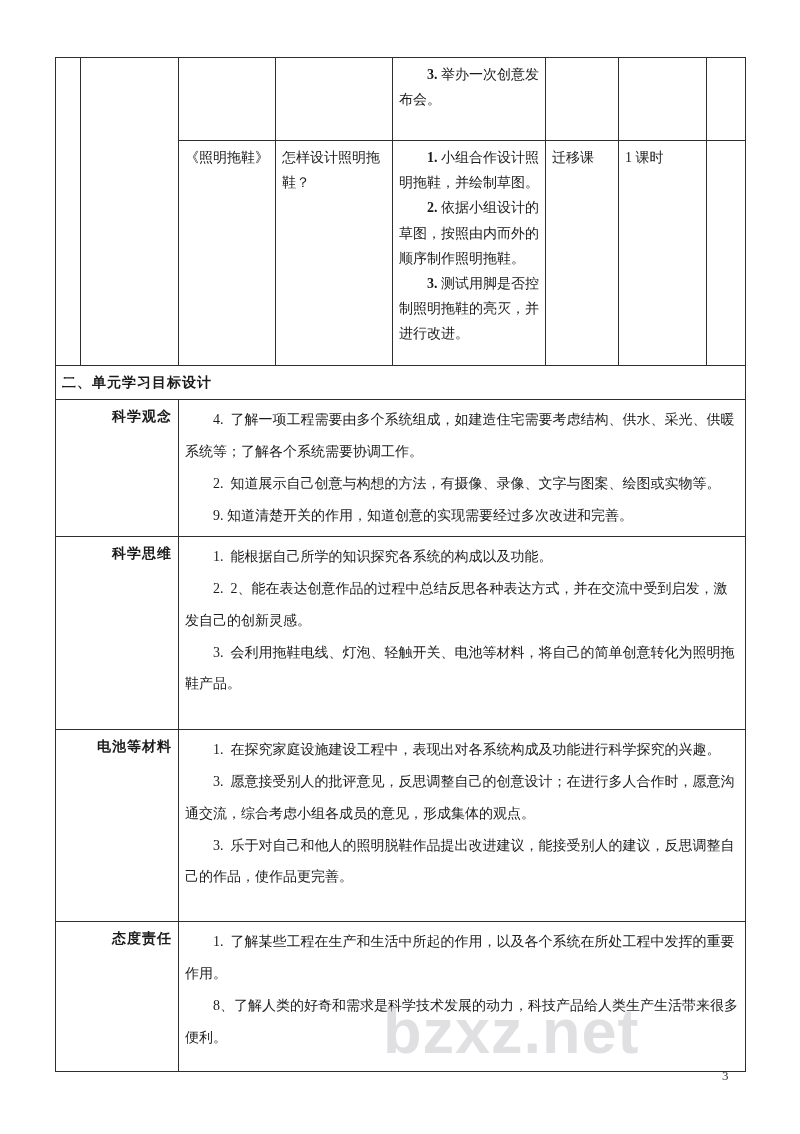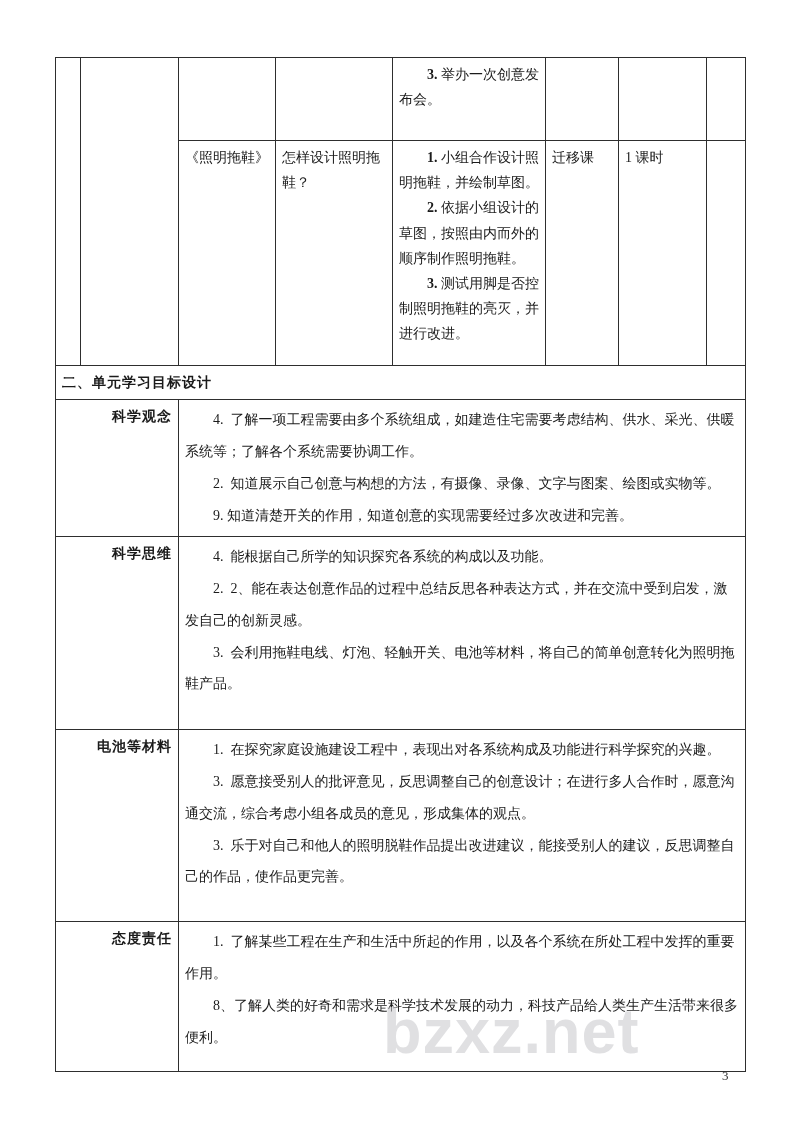--- a/index.html
+++ b/index.html
@@ -145,21 +145,21 @@
       <td colspan="6" class="cell-goal-content">
         <p class="goal-p">4.  了解一项工程需要由多个系统组成，如建造住宅需要考虑结构、供水、采光、供暖系统等；了解各个系统需要协调工作。</p>
         <p class="goal-p">2.  知道展示自己创意与构想的方法，有摄像、录像、文字与图案、绘图或实物等。</p>
         <p class="goal-p">9. 知道清楚开关的作用，知道创意的实现需要经过多次改进和完善。</p>
       </td>
     </tr>
 
     <tr class="h-g2">
       <td colspan="2" class="cell-goal-label">科学思维</td>
       <td colspan="6" class="cell-goal-content">
-        <p class="goal-p">4.  能根据自己所学的知识探究各系统的构成以及功能。</p>
+        <p class="goal-p">1.  能根据自己所学的知识探究各系统的构成以及功能。</p>
         <p class="goal-p">2.  2、能在表达创意作品的过程中总结反思各种表达方式，并在交流中受到启发，激发自己的创新灵感。</p>
         <p class="goal-p">3.  会利用拖鞋电线、灯泡、轻触开关、电池等材料，将自己的简单创意转化为照明拖鞋产品。</p>
       </td>
     </tr>
 
     <tr class="h-g3">
       <td colspan="2" class="cell-goal-label">电池等材料</td>
       <td colspan="6" class="cell-goal-content">
         <p class="goal-p">1.  在探究家庭设施建设工程中，表现出对各系统构成及功能进行科学探究的兴趣。</p>
         <p class="goal-p">3.  愿意接受别人的批评意见，反思调整自己的创意设计；在进行多人合作时，愿意沟通交流，综合考虑小组各成员的意见，形成集体的观点。</p>

